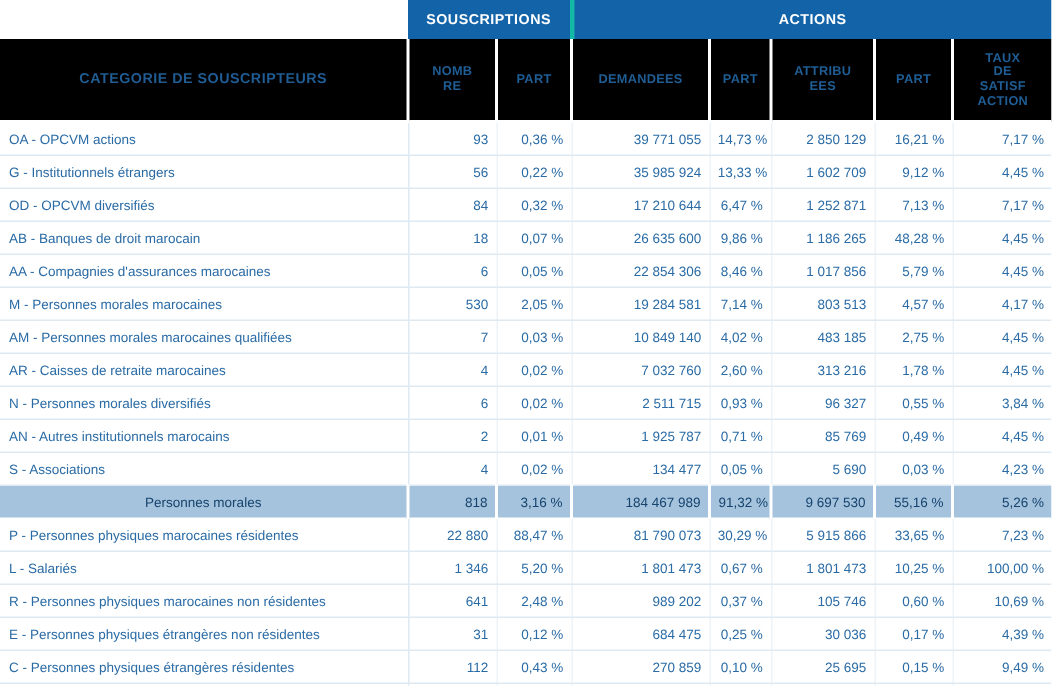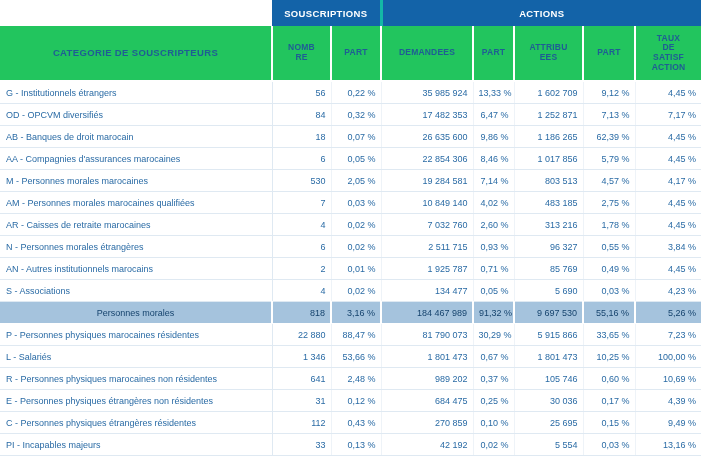--- a/index.html
+++ b/index.html
@@ -38,21 +38,21 @@
   }
   tr.group-head td.empty-corner {
     background: #ffffff;
     border: none;
   }
   tr.group-head td.sep-left {
     border-left: 3px solid #14b8a6;
   }
   
   tr.col-head td {
-    background: #22c55e;
+    background: #000000;
     color: #1f5d94;
     font-weight: bold;
     font-size: 8.5px;
     text-align: center;
     vertical-align: middle;
     height: 52px;
     padding: 1px 3px;
     line-height: 1.12;
     border-right: 2px solid #ffffff;
     border-bottom: 2px solid #ffffff;
@@ -130,47 +130,57 @@
           <td>PART</td>
           <td>DEMANDEES</td>
           <td>PART</td>
           <td>ATTRIBU<br>EES</td>
           <td>PART</td>
           <td>TAUX<br>DE<br>SATISF<br>ACTION</td>
         </tr>
     </thead>
     <tbody>
         <tr class="data">
+          <td class="label">OA - OPCVM actions</td>
+          <td class="num">93</td>
+          <td class="num">0,36 %</td>
+          <td class="num">39 771 055</td>
+          <td class="num">14,73 %</td>
+          <td class="num">2 850 129</td>
+          <td class="num">16,21 %</td>
+          <td class="num">7,17 %</td>
+        </tr>
+        <tr class="data">
           <td class="label">G - Institutionnels  étrangers</td>
           <td class="num">56</td>
           <td class="num">0,22 %</td>
           <td class="num">35 985 924</td>
           <td class="num">13,33 %</td>
           <td class="num">1 602 709</td>
           <td class="num">9,12 %</td>
           <td class="num">4,45 %</td>
         </tr>
         <tr class="data">
           <td class="label">OD - OPCVM diversifiés</td>
           <td class="num">84</td>
           <td class="num">0,32 %</td>
-          <td class="num">17 482 353</td>
+          <td class="num">17 210 644</td>
           <td class="num">6,47 %</td>
           <td class="num">1 252 871</td>
           <td class="num">7,13 %</td>
           <td class="num">7,17 %</td>
         </tr>
         <tr class="data">
           <td class="label">AB - Banques de droit marocain</td>
           <td class="num">18</td>
           <td class="num">0,07 %</td>
           <td class="num">26 635 600</td>
           <td class="num">9,86 %</td>
           <td class="num">1 186 265</td>
-          <td class="num">62,39 %</td>
+          <td class="num">48,28 %</td>
           <td class="num">4,45 %</td>
         </tr>
         <tr class="data">
           <td class="label">AA - Compagnies d'assurances marocaines</td>
           <td class="num">6</td>
           <td class="num">0,05 %</td>
           <td class="num">22 854 306</td>
           <td class="num">8,46 %</td>
           <td class="num">1 017 856</td>
           <td class="num">5,79 %</td>
@@ -200,21 +210,21 @@
           <td class="label">AR - Caisses de retraite marocaines</td>
           <td class="num">4</td>
           <td class="num">0,02 %</td>
           <td class="num">7 032 760</td>
           <td class="num">2,60 %</td>
           <td class="num">313 216</td>
           <td class="num">1,78 %</td>
           <td class="num">4,45 %</td>
         </tr>
         <tr class="data">
-          <td class="label">N - Personnes morales  étrangères</td>
+          <td class="label">N - Personnes morales  diversifiés</td>
           <td class="num">6</td>
           <td class="num">0,02 %</td>
           <td class="num">2 511 715</td>
           <td class="num">0,93 %</td>
           <td class="num">96 327</td>
           <td class="num">0,55 %</td>
           <td class="num">3,84 %</td>
         </tr>
         <tr class="data">
           <td class="label">AN - Autres institutionnels marocains</td>
@@ -252,21 +262,21 @@
           <td class="num">88,47 %</td>
           <td class="num">81 790 073</td>
           <td class="num">30,29 %</td>
           <td class="num">5 915 866</td>
           <td class="num">33,65 %</td>
           <td class="num">7,23 %</td>
         </tr>
         <tr class="data">
           <td class="label">L - Salariés</td>
           <td class="num">1 346</td>
-          <td class="num">53,66 %</td>
+          <td class="num">5,20 %</td>
           <td class="num">1 801 473</td>
           <td class="num">0,67 %</td>
           <td class="num">1 801 473</td>
           <td class="num">10,25 %</td>
           <td class="num">100,00 %</td>
         </tr>
         <tr class="data">
           <td class="label">R - Personnes physiques marocaines non  résidentes</td>
           <td class="num">641</td>
           <td class="num">2,48 %</td>

